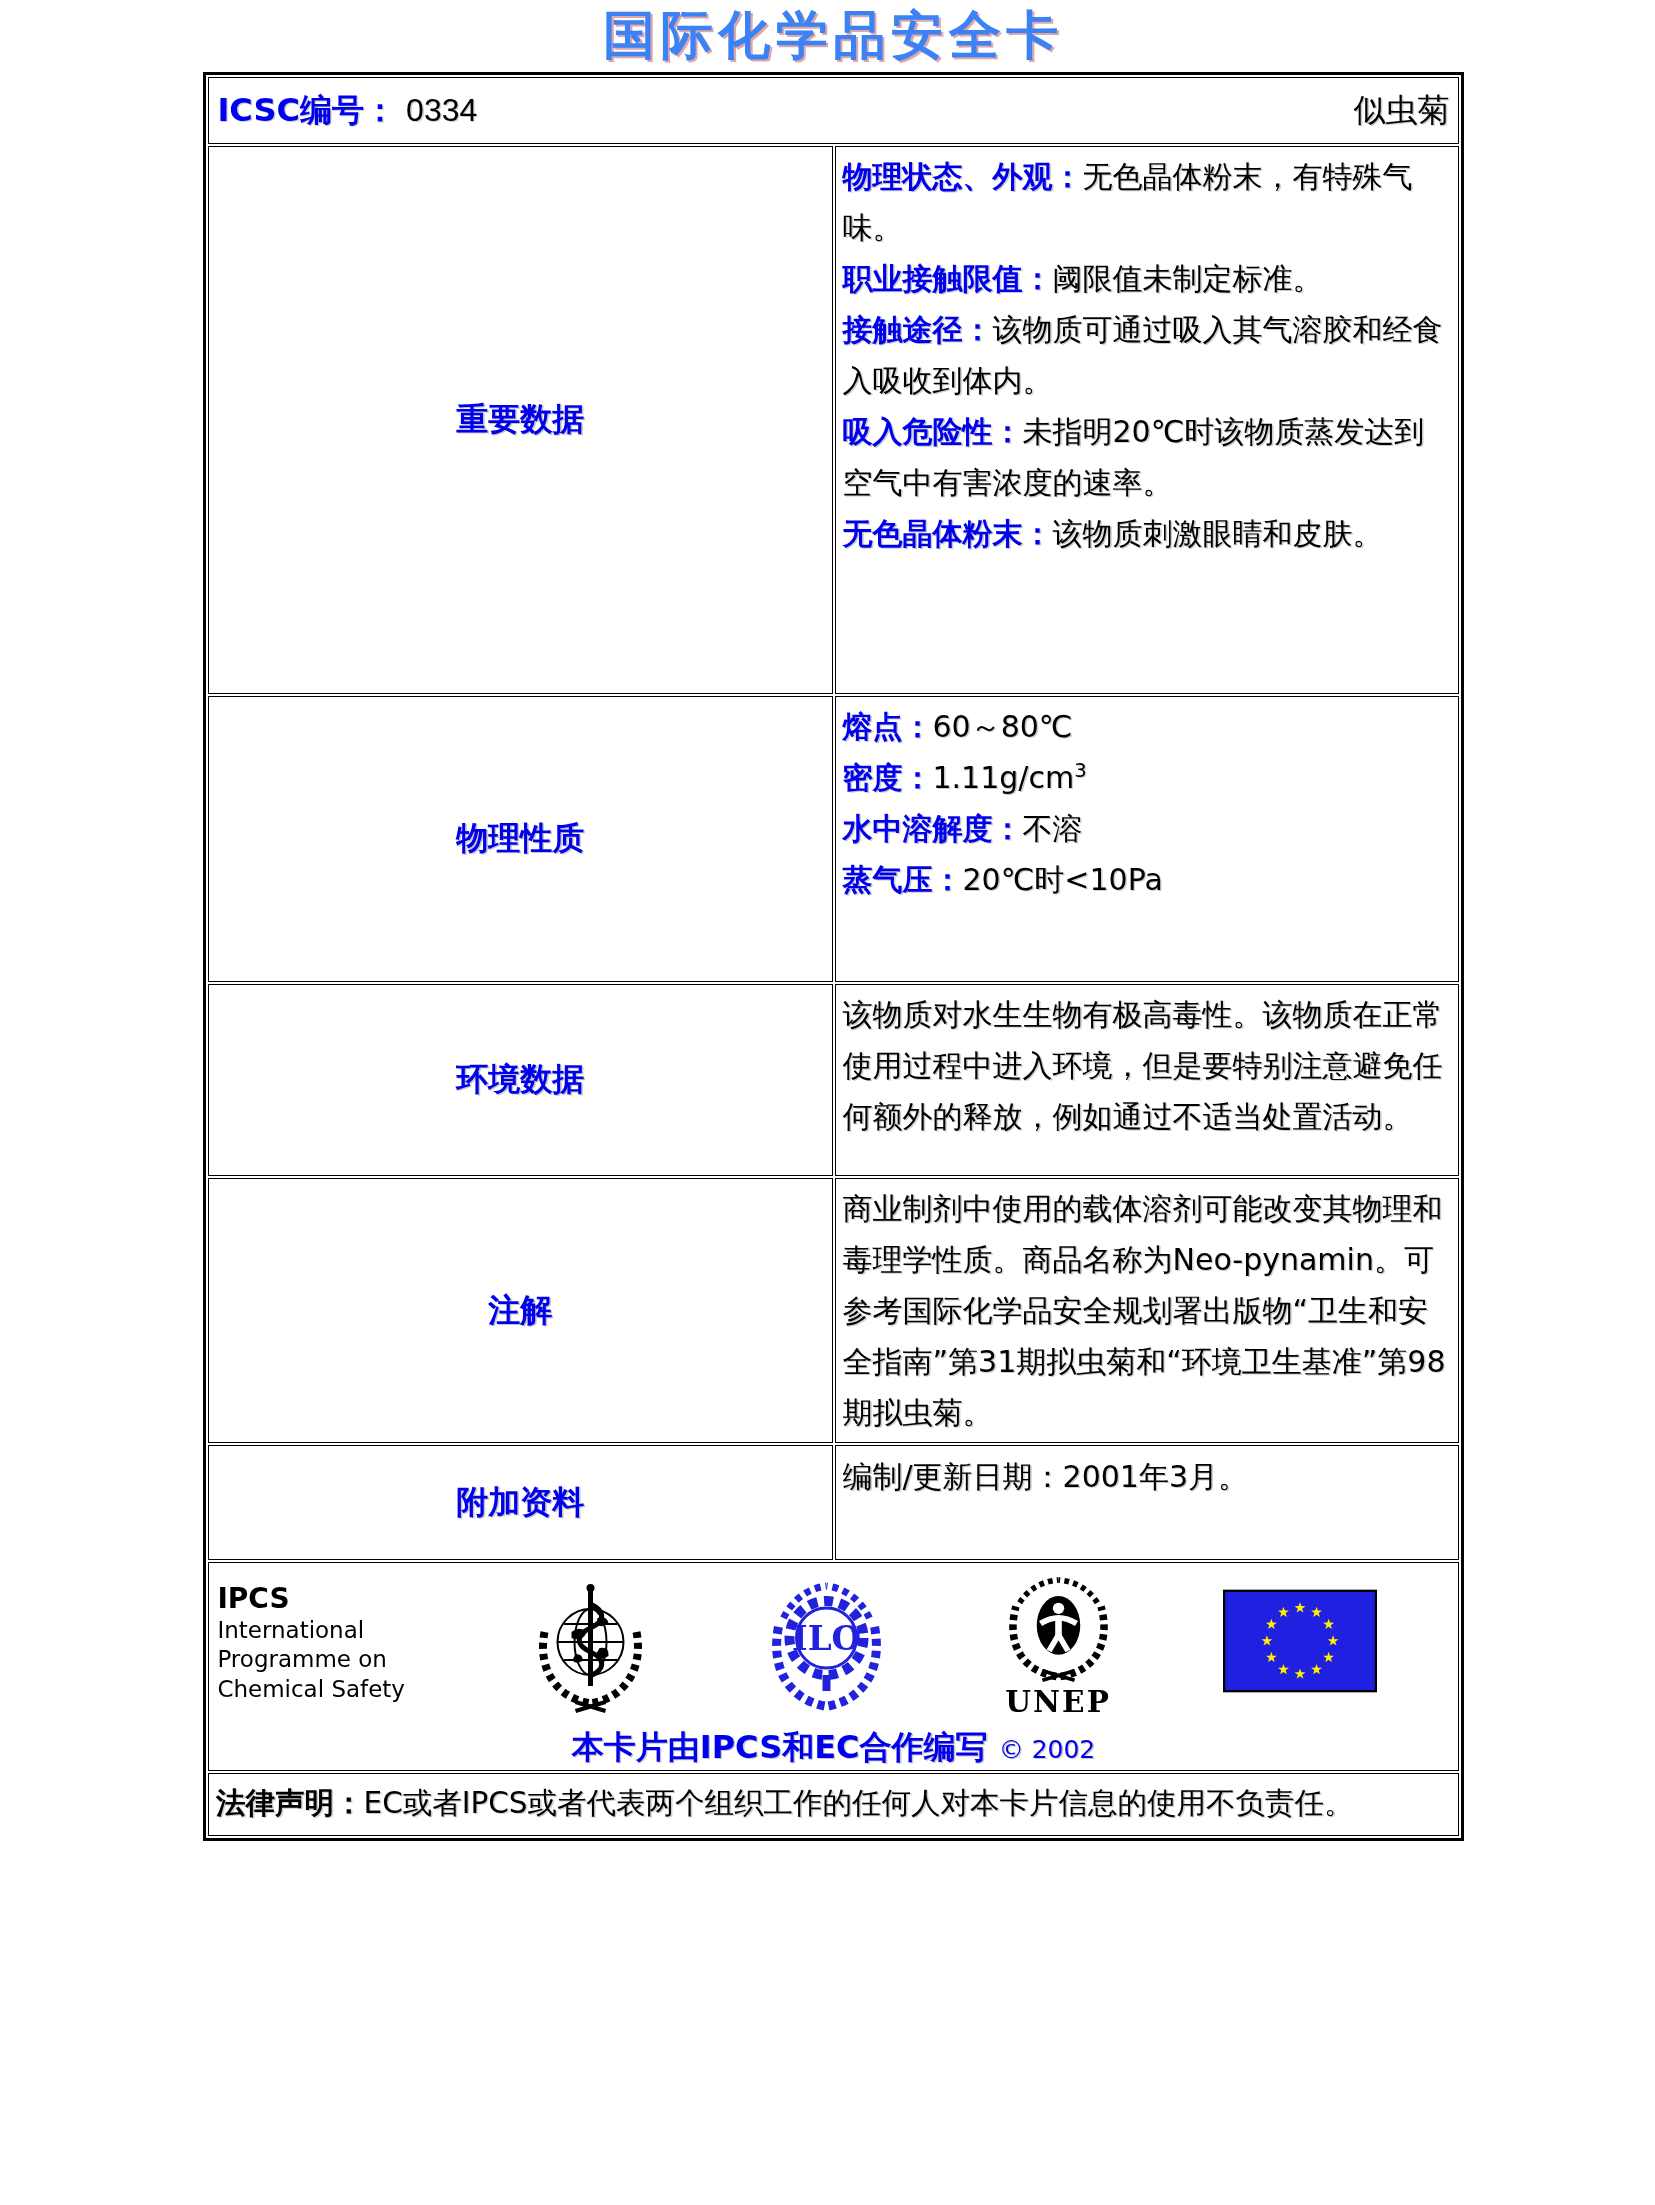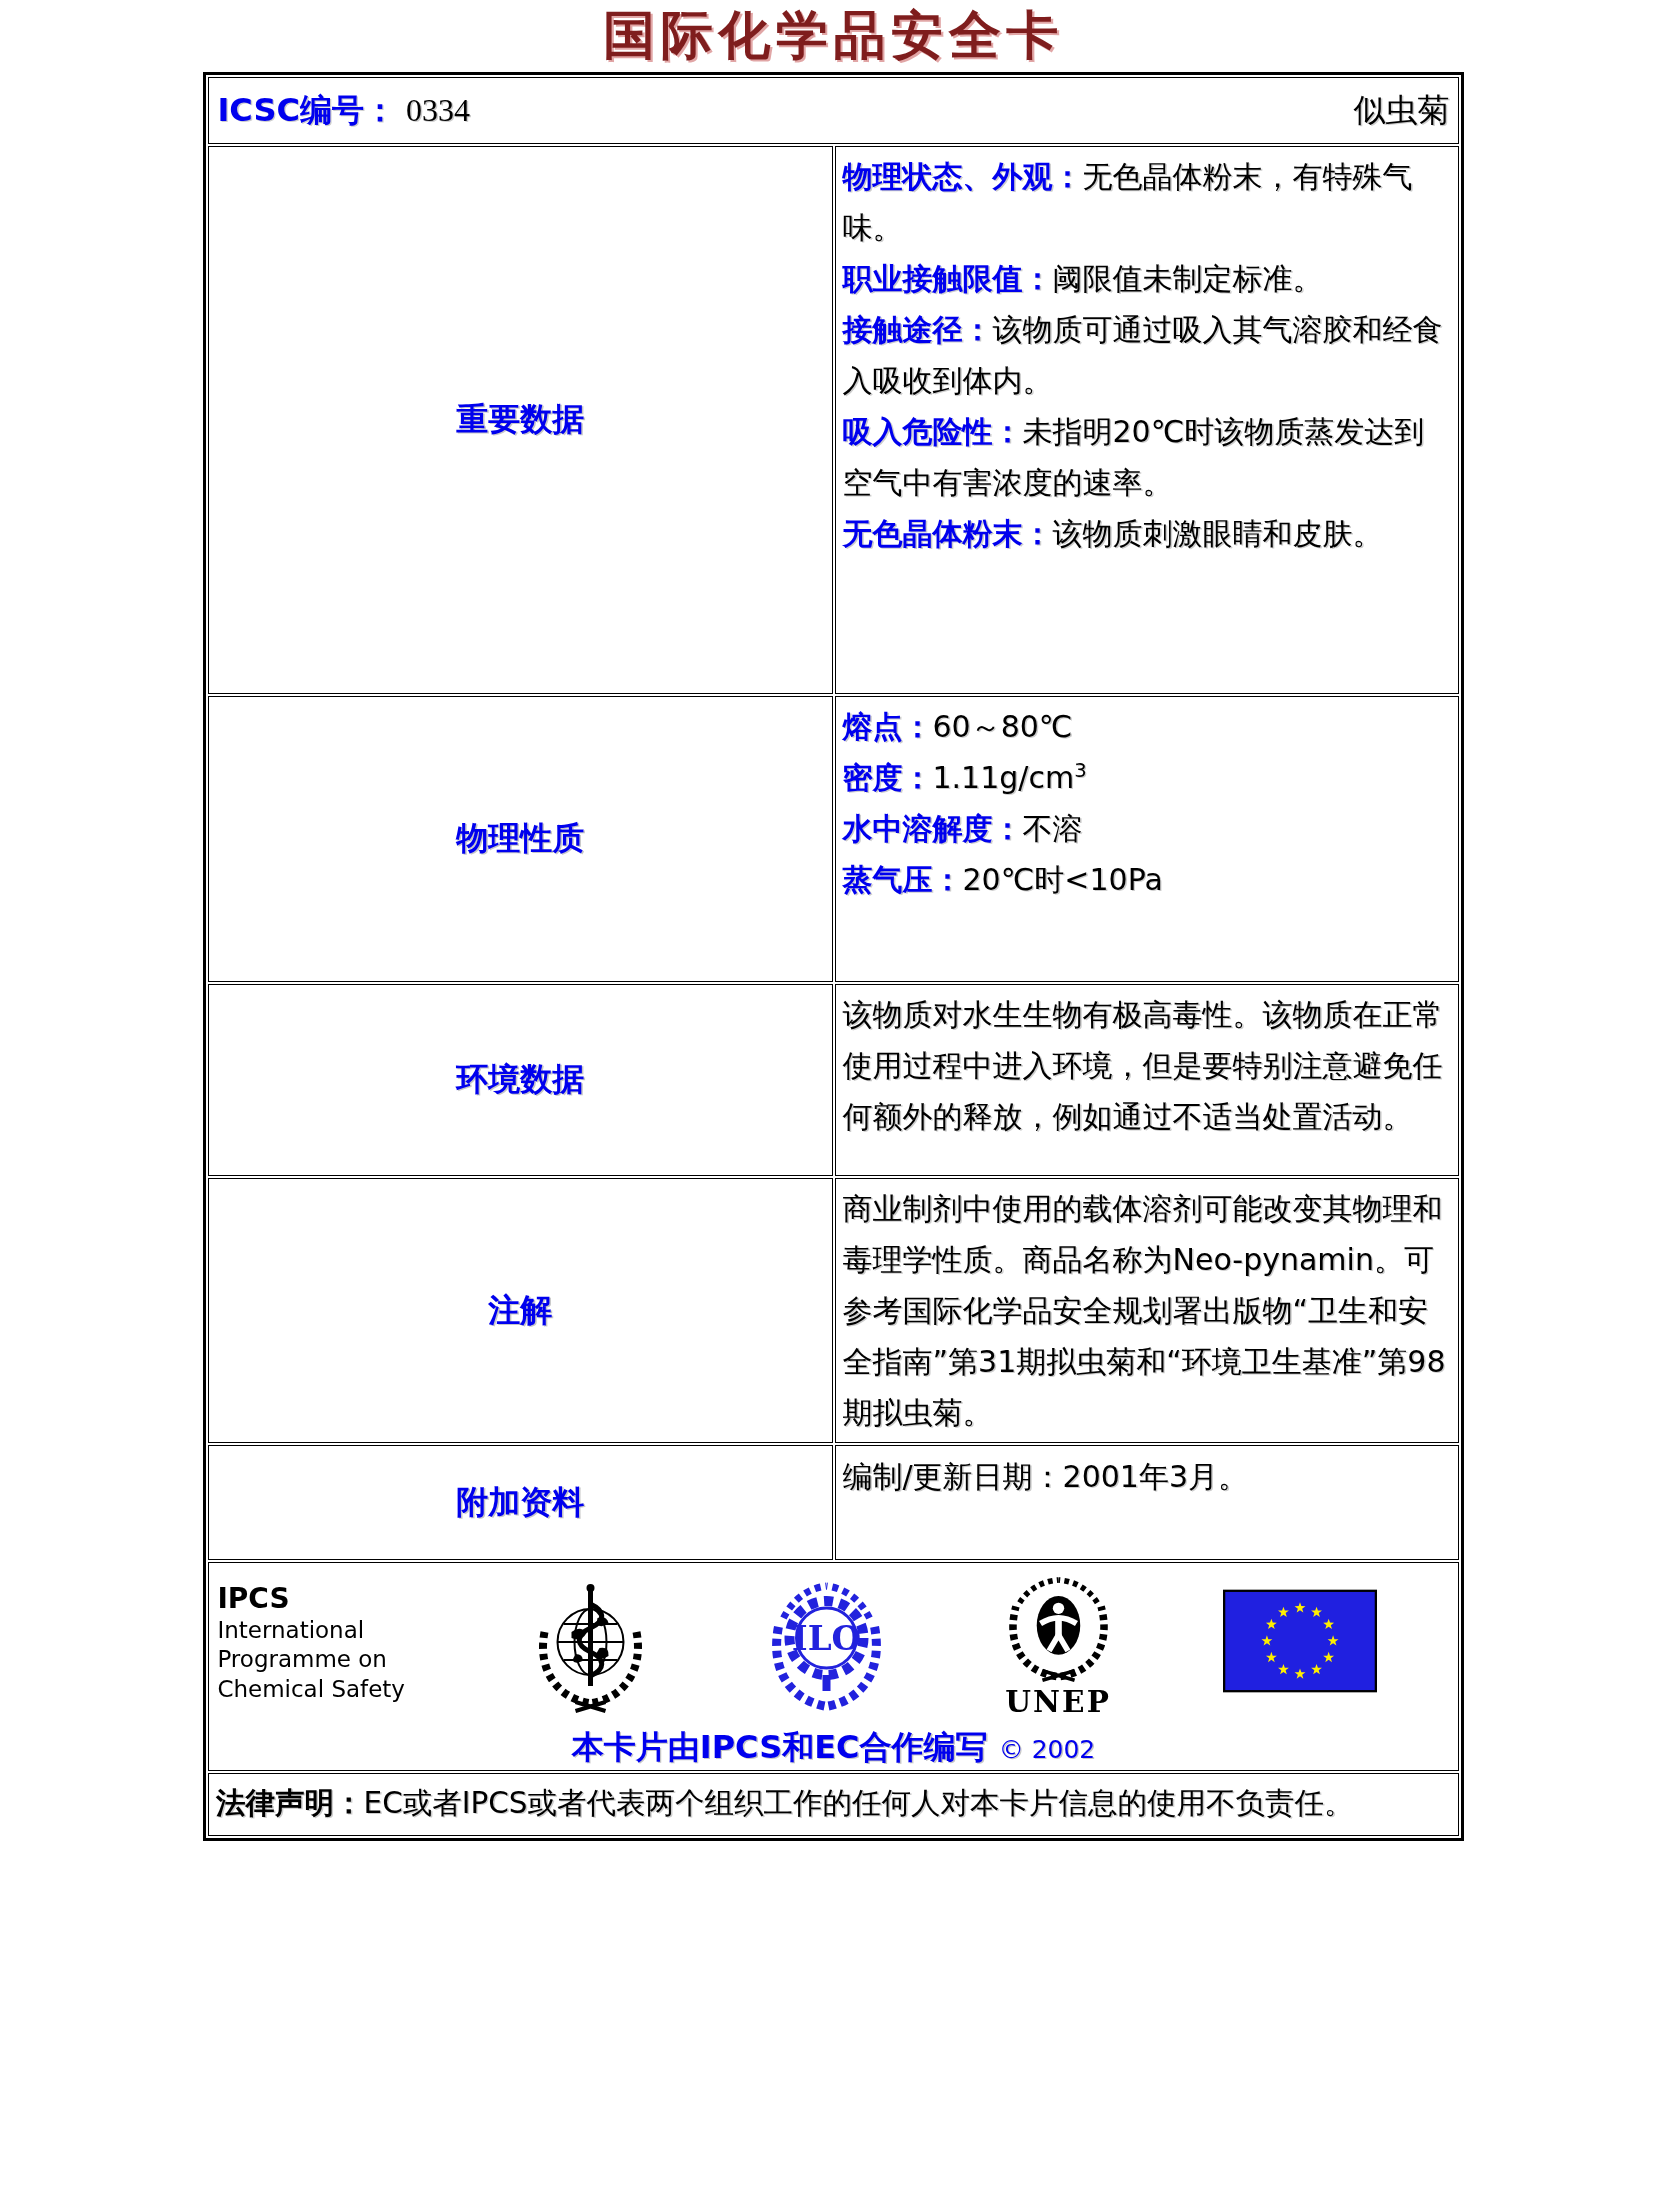--- a/index.html
+++ b/index.html
@@ -5,21 +5,21 @@
   * { margin:0; padding:0; box-sizing:border-box; }
   html,body { background:#ffffff; }
   body {
     width:1655px; height:2205px; position:relative;
     font-family:"DejaVu Sans","Liberation Sans",sans-serif;
     color:#000;
   }
   .page-title {
     position:absolute; left:203px; top:1.4px; width:1261px;
     text-align:center;
-    font-size:52px; font-weight:bold; color:#7f1d1d;
+    font-size:52px; font-weight:bold; color:#3b82f6;
     letter-spacing:5.6px;
     text-shadow:2.1px 2.1px 0 rgba(170,0,0,0.35);
     white-space:nowrap;
   }
   table.card {
     position:absolute; left:203px; top:72px;
     width:1261px;
     border:3.5px solid #000;
     border-collapse:separate;
     border-spacing:2.8px;
@@ -39,21 +39,21 @@
     text-shadow:1.4px 1.4px 0 rgba(130,130,130,0.40);
   }
   .term { color:#0000ee; font-weight:bold; }
   .val  { color:#000; }
   sup.cube { font-size:19.6px; vertical-align:super; line-height:0; }
   td.header-cell {
     vertical-align:middle; padding:0 8.4px; font-size:32px;
     text-shadow:1.4px 1.4px 0 rgba(130,130,130,0.40);
   }
   .header-flex { display:flex; justify-content:space-between; align-items:center; }
-  .mono { font-family:Liberation Serif, serif; }
+  .mono { font-family:Liberation Sans, sans-serif; }
   
   td.logos-cell { vertical-align:top; padding:12.6px 0 0 0; }
   .logos-row {
     display:flex; align-items:flex-start;
     padding:0 81px 0 8.4px;
     justify-content:space-between;
   }
   .ipcs-block { width:203px; padding-top:5.6px; }
   .ipcs-acronym { font-size:28px; font-weight:bold; line-height:34px; }
   .ipcs-line { font-size:23px; line-height:29.5px; }

